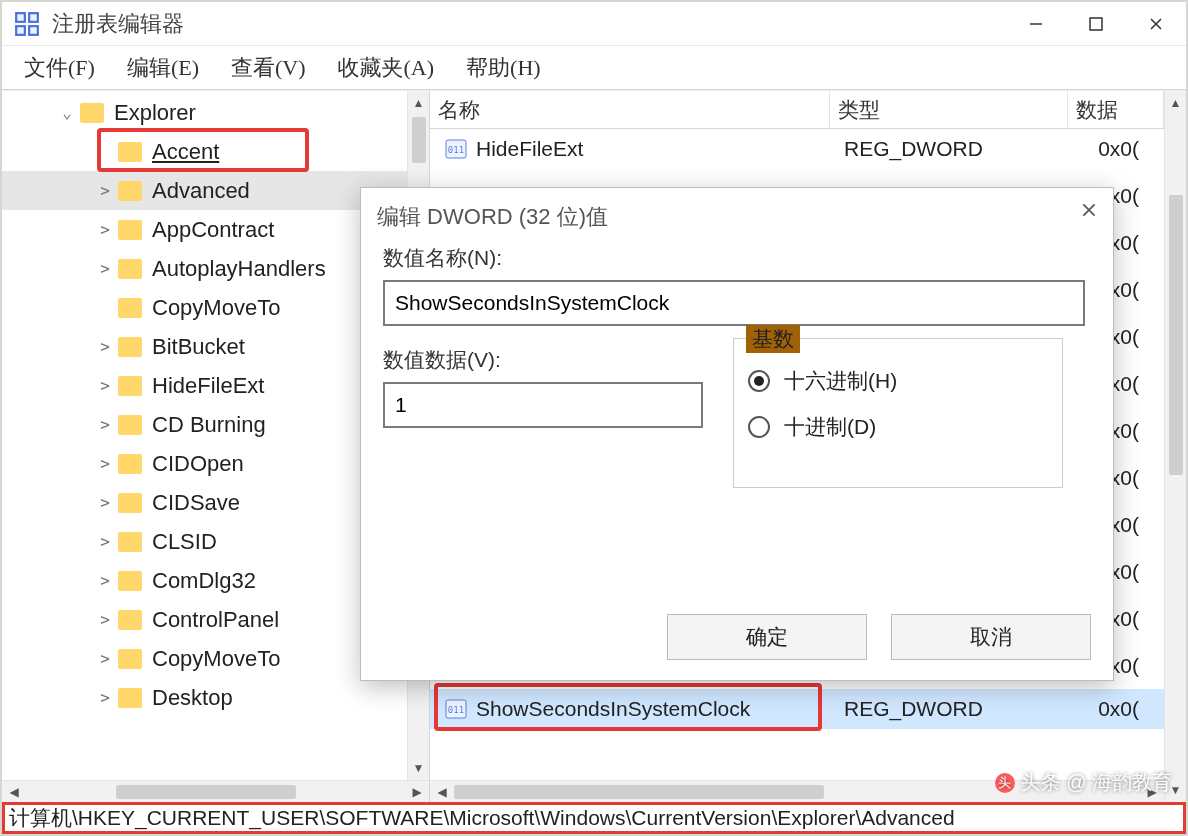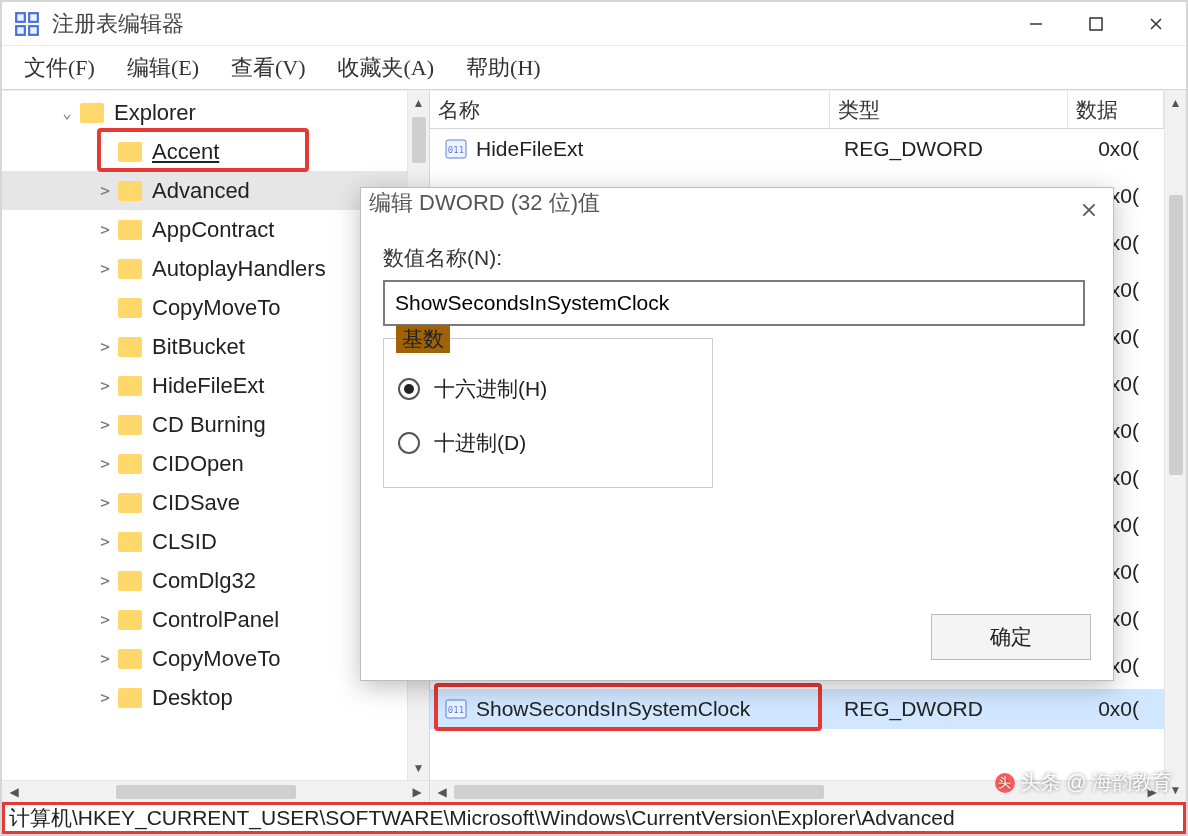--- a/index.html
+++ b/index.html
@@ -42,35 +42,35 @@
 .dataval { position: absolute; right: 25px; font-size: 21px; }
 
 .hscroll { height: 22px; background: #f1f1f1; border-top: 1px solid #e5e5e5; display: flex; align-items: center; }
 .hscroll .hbtn { width: 24px; text-align: center; color: #555; font-size: 12px; }
 .hscroll .htrack { flex: 1; height: 14px; position: relative; }
 .hscroll .hthumb { position: absolute; height: 14px; background: #cfcfcf; border-radius: 2px; }
 
 .statusbar { height: 32px; border-top: 3px solid #e53935; border-left: 3px solid #e53935; border-right: 3px solid #e53935; border-bottom: 3px solid #e53935; display: flex; align-items: center; font-size: 21px; padding-left: 4px; background:#fff; overflow: hidden; white-space: nowrap; }
 
 .dialog { position: absolute; left: 360px; top: 187px; width: 754px; height: 494px; background: #fff; border: 1px solid #bcbcbc; box-shadow: 0 6px 24px rgba(0,0,0,.25); display: flex; flex-direction: column; }
-.dialog .dtitlebar { height: 44px; display: flex; align-items: flex-start; padding-left: 8px; color: #555; font-size: 22px; }
+.dialog .dtitlebar { height: 44px; display: flex; align-items: flex-end; padding-left: 16px; color: #555; font-size: 22px; }
 .dialog .dtitlebar .spacer { flex: 1; }
 .dialog .dclose { width: 48px; height: 44px; display: flex; align-items: center; justify-content: center; color: #555; }
 .dialog .body { padding: 12px 28px 0 22px; flex: 1; }
 .lbl { font-size: 21px; color: #333; margin-bottom: 8px; }
 .tbox { width: 100%; height: 46px; border: 2px solid #7a7a7a; background: #fff; font-size: 21px; padding: 0 10px; margin-bottom: 20px; }
 .row2 { display: flex; gap: 30px; }
 .row2 .left { flex: 0 0 320px; }
 .fset { width: 330px; height: 150px; border: 1px solid #ccc; padding: 10px 14px; position: relative; margin-top:-8px; }
 .fset .legend { position: absolute; top: -14px; left: 12px; background: #a16207; padding: 0 6px; font-size: 21px; }
-.radio-row { display: flex; align-items: center; gap: 14px; font-size: 21px; margin: 26px 0; }
+.radio-row { display: flex; align-items: center; gap: 14px; font-size: 21px; margin: 18px 0; }
 .radio { width: 22px; height: 22px; border: 2px solid #555; border-radius: 999px; display: flex; align-items: center; justify-content: center; }
 .radio.checked::after { content:""; width: 10px; height: 10px; background: #222; border-radius: 999px; }
 .dbtns { display: flex; justify-content: flex-end; gap: 24px; padding: 16px 22px 20px; }
-.dbtn { width: 160px; height: 46px; border: 1px solid #bbb; background: #f4f4f4; font-size: 21px; display: flex; align-items: center; justify-content: center; }
+.dbtn { width: 200px; height: 46px; border: 1px solid #bbb; background: #f4f4f4; font-size: 21px; display: flex; align-items: center; justify-content: center; }
 
 .watermark { position: absolute; right: 16px; bottom: 40px; color: #fff; font-size: 20px; text-shadow: 0 0 4px rgba(0,0,0,.6); opacity: .9; display:flex; align-items:center; gap:6px; }
 .wm-badge { width:20px; height:20px; border-radius:999px; background:#ff4d4f; display:flex; align-items:center; justify-content:center; color:#fff; font-size:13px; }
 
 .reg-icon rect{ stroke:#4a6fd6; fill:#eaf0fe; }
 </style>
 </head>
 <body>
 
 <div class="window">
@@ -321,34 +321,39 @@
     <div class="dclose">
         <svg width="18" height="18" viewBox="0 0 16 16">
           <path d="M3 3l10 10M13 3L3 13" stroke="#555" stroke-width="1.5"></path>
         </svg>
       </div>
   </div>
   <div class="body">
     <div class="lbl">数值名称(N):</div>
     <input class="tbox" readonly="" value="ShowSecondsInSystemClock" style="">
     <div class="row2">
+      <div class="left">
+        <div class="lbl">数值数据(V):</div>
+        <input class="tbox" value="1" style="">
+      </div>
       <div class="fset">
         <div class="legend">基数</div>
         <div class="radio-row">
           <span class="radio checked"></span>
           <span>十六进制(H)</span>
         </div>
         <div class="radio-row">
           <span class="radio"></span>
           <span>十进制(D)</span>
         </div>
       </div>
     </div>
   </div>
   <div class="dbtns">
     <div class="dbtn">确定</div>
+    <div class="dbtn">取消</div>
   </div>
 </div>
 
 <div class="watermark">
   <span class="wm-badge">头</span>
   <span>头条 @ 海韵教育</span>
 </div>
 
 </body></html>

